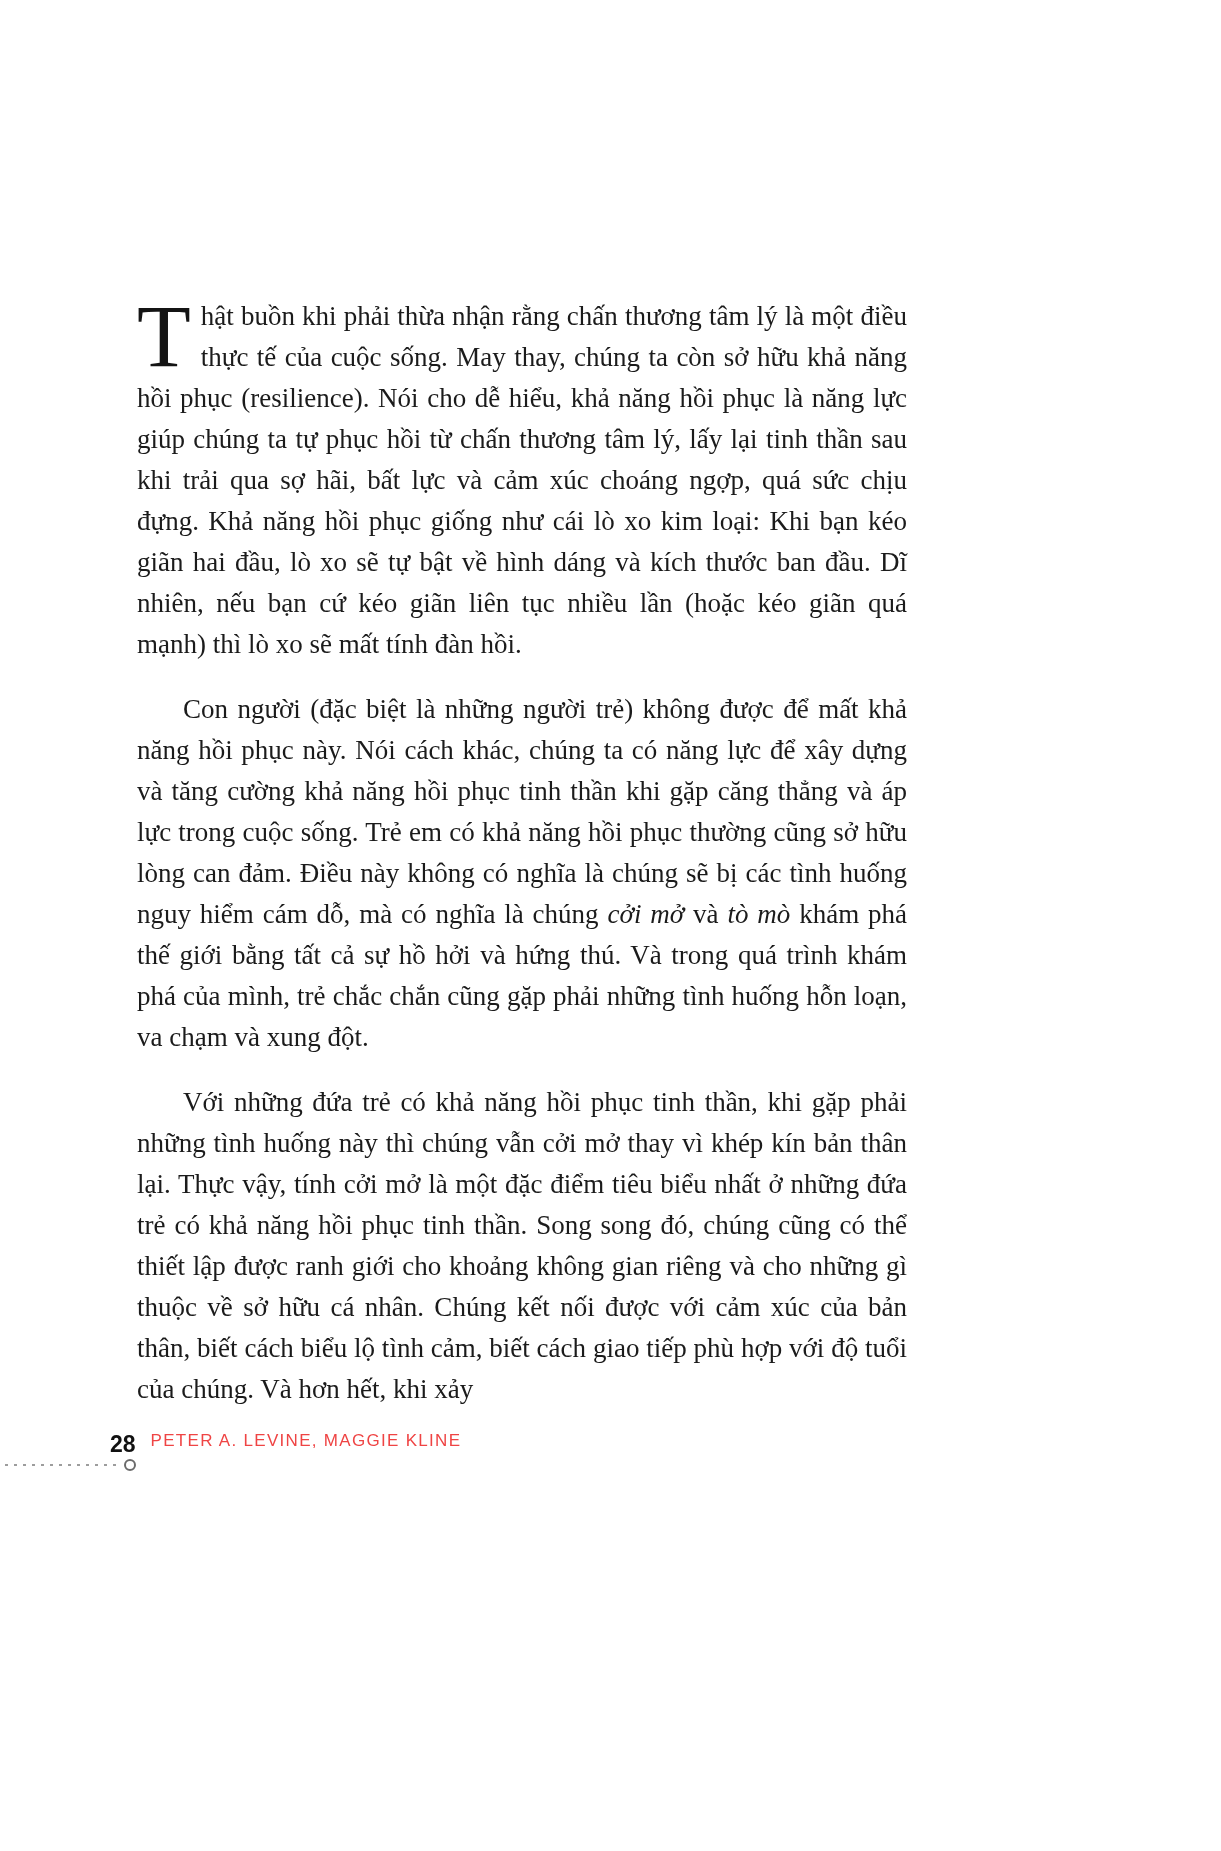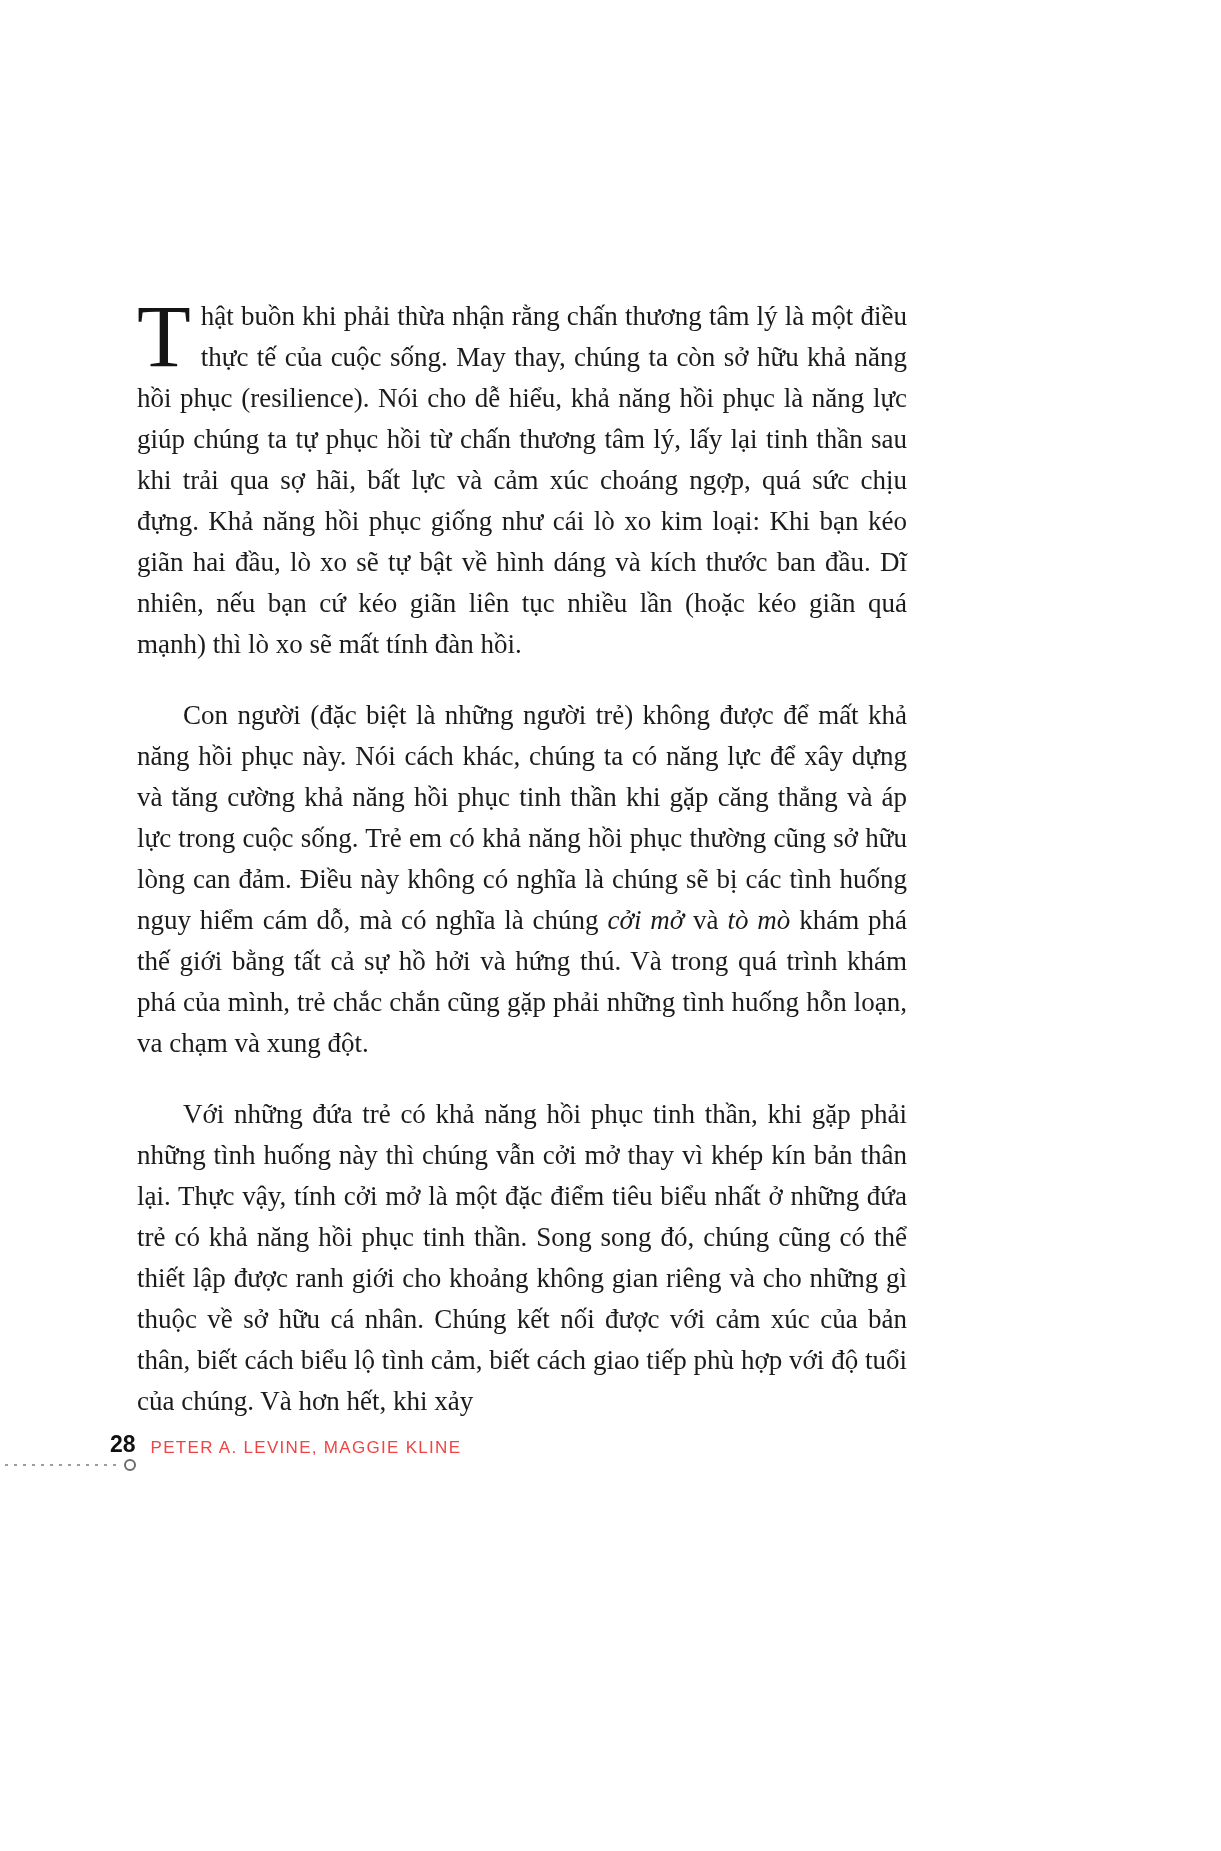--- a/index.html
+++ b/index.html
@@ -21,37 +21,37 @@
     font-size:27px;
     line-height:41px;
     text-align:justify;
     color:#1b1b1b;
   }
   .text-block p{
     margin:0;
   }
   .text-block p.indented{
     text-indent:46px;
-    margin-top:30px;
+    margin-top:24px;
   }
   .dropcap{
     float:left;
     font-size:88px;
     line-height:78px;
     padding:2px 10px 0 0;
     color:#141414;
   }
   .text-block i{
     font-style:italic;
   }
   .footer{
     position:absolute;
     left:110px;top:1431px;
     display:flex;
-    align-items:flex-end;
+    align-items:flex-start;
     gap:15px;
     font-family:"Liberation Sans", sans-serif;
     white-space:nowrap;
   }
   .page-num{
     font-size:23px;
     font-weight:bold;
     color:#111111;
   }
   .authors{

